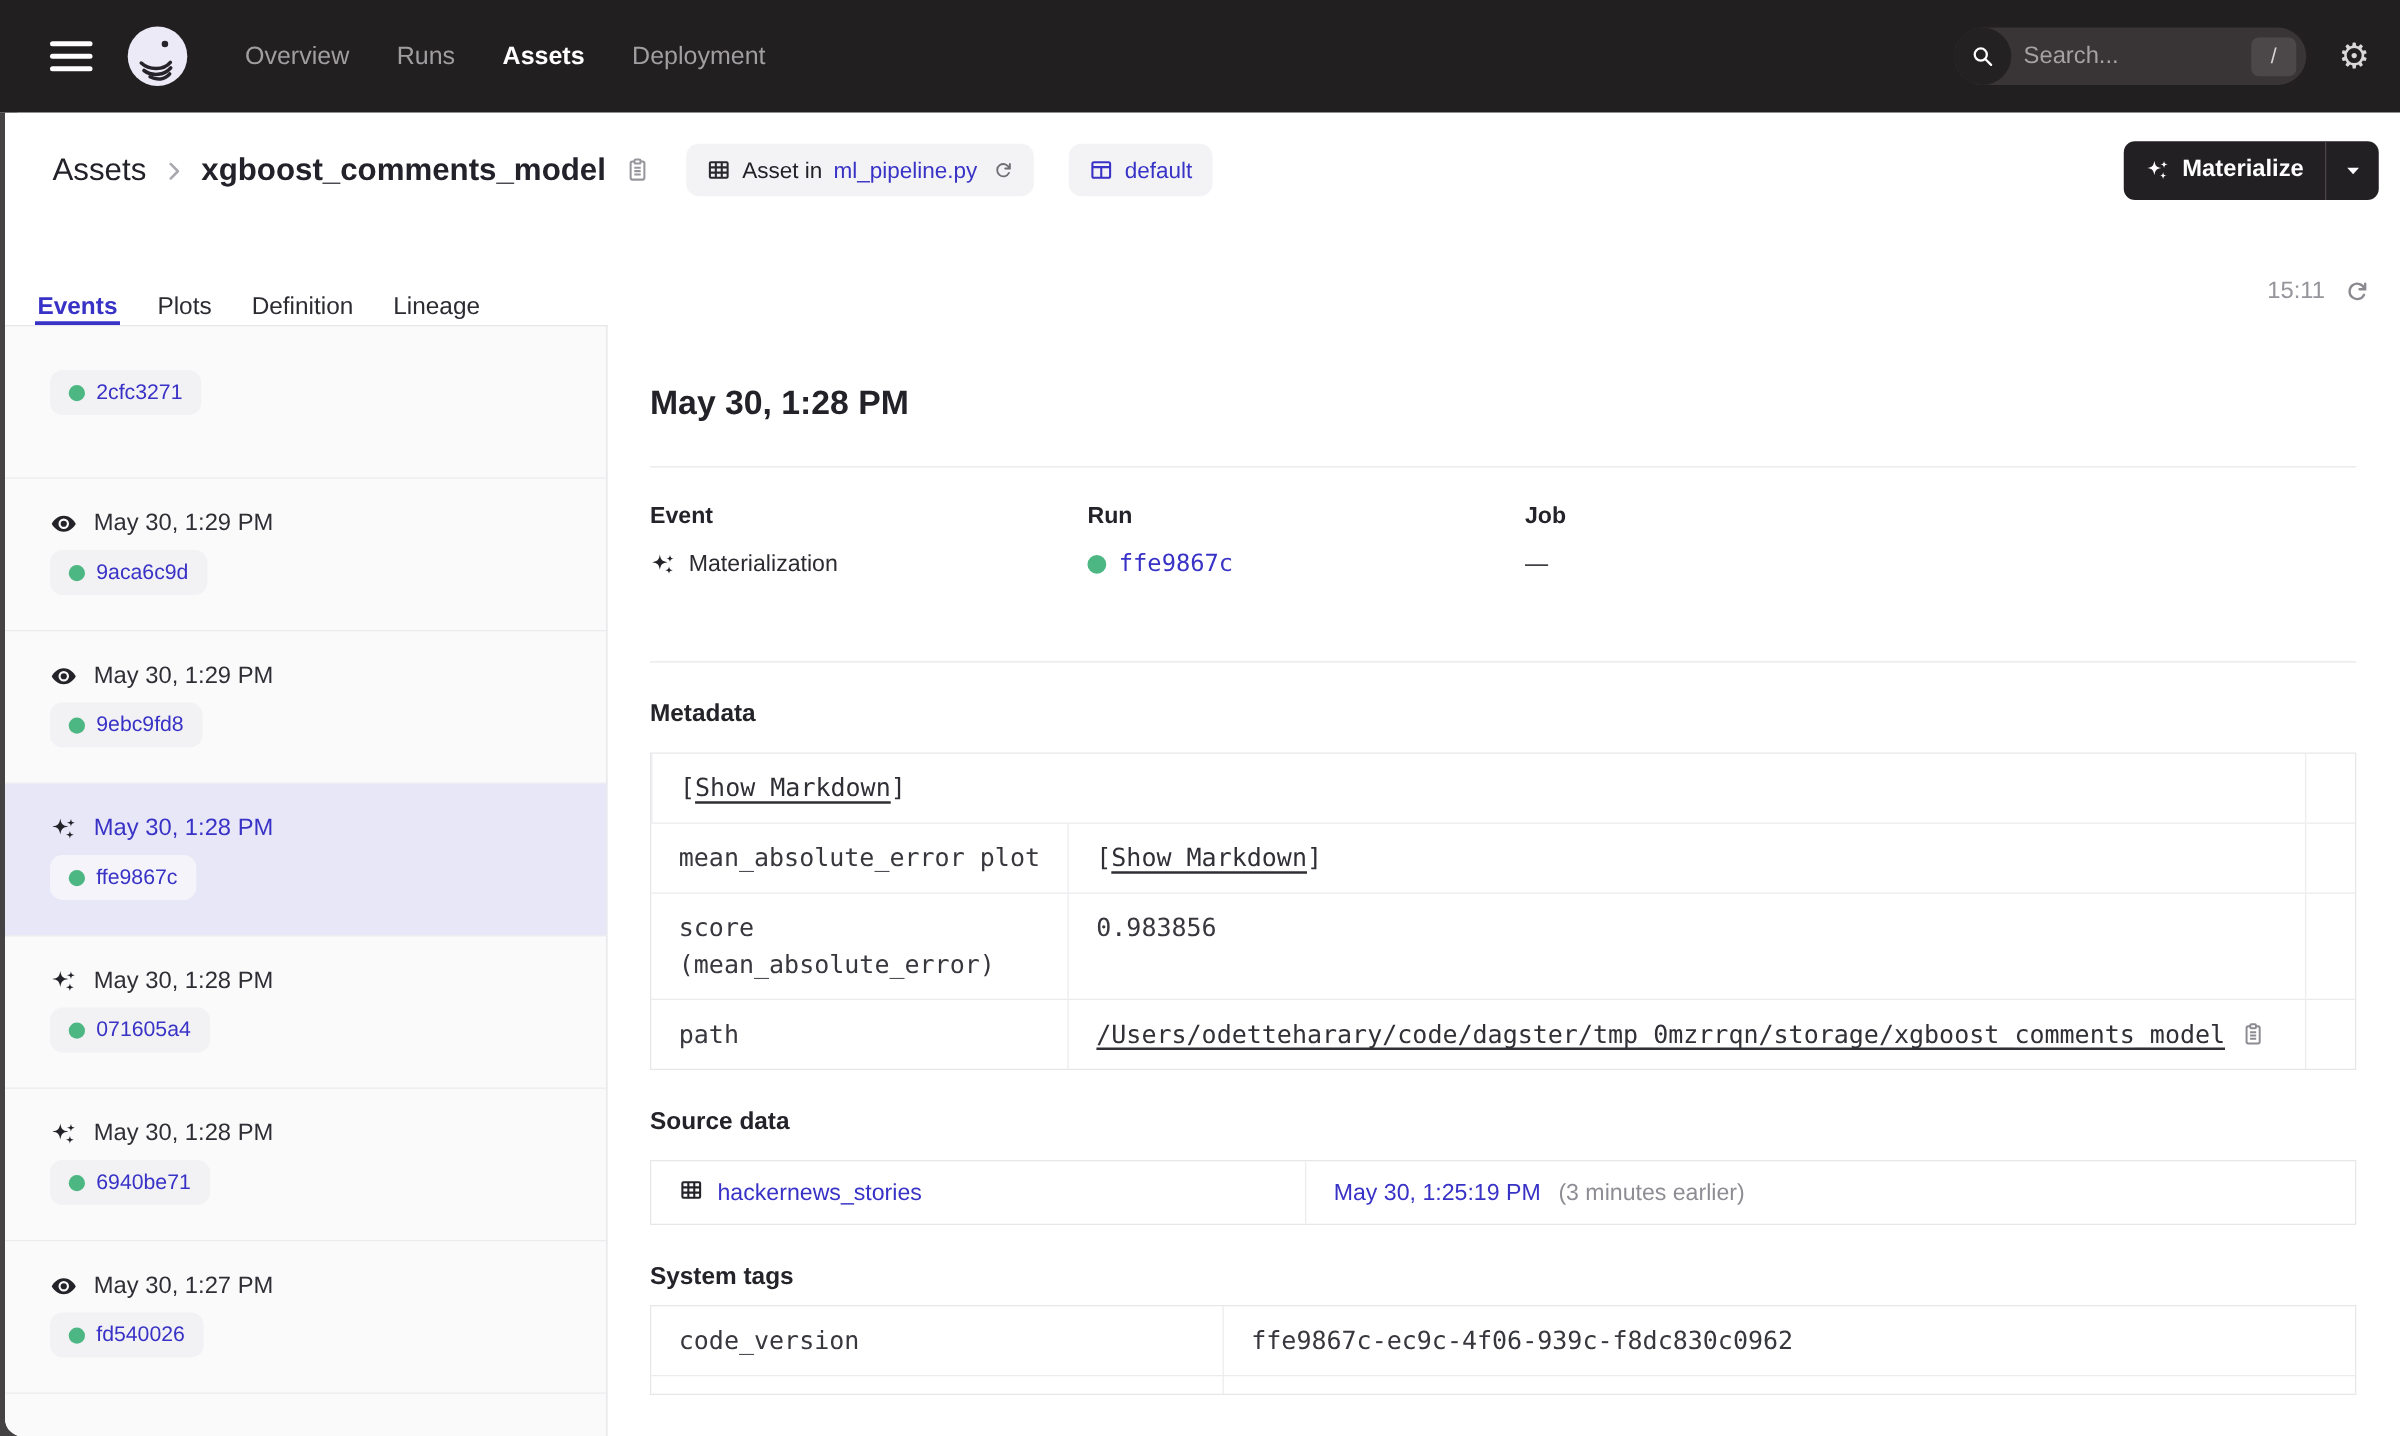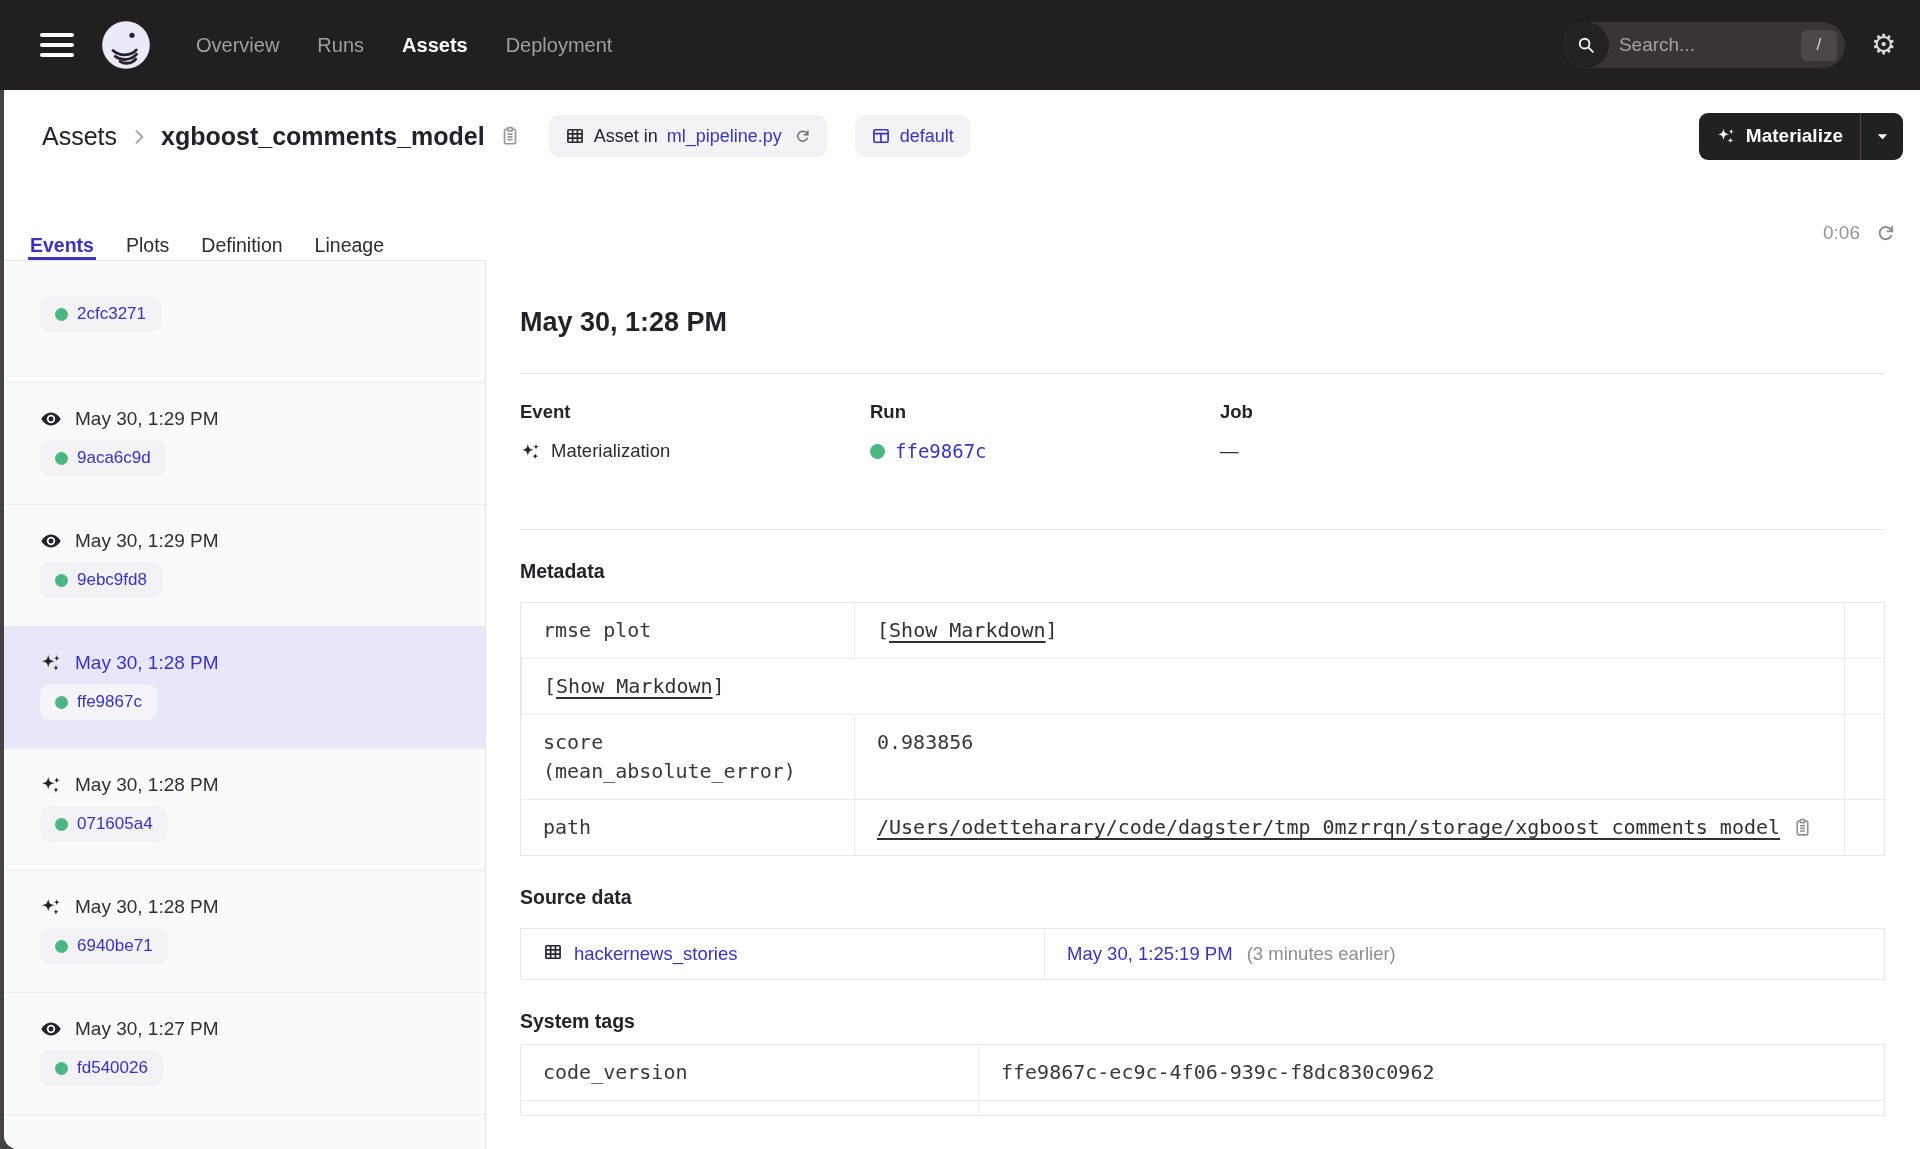--- a/index.html
+++ b/index.html
@@ -252,21 +252,21 @@
       </div>
     </div>
   </div>
 
   <div class="tab-row">
     <div class="tab active">Events</div>
     <div class="tab">Plots</div>
     <div class="tab">Definition</div>
     <div class="tab">Lineage</div>
     <div class="tab-right">
-      <span class="timer">0:06</span>
+      <span class="timer">15:11</span>
       <svg class="refresh-btn" viewBox="0 0 24 24">
           <use href="#ic-refresh"></use>
         </svg>
     </div>
   </div>
 
   <div class="body">
 
     <div class="sidebar">
 
@@ -384,27 +384,27 @@
               <span>—</span>
             </div>
         </div>
       </div>
 
       <div class="hr hr2"></div>
 
       <div class="section-h">Metadata</div>
       <div class="tbl">
         <div class="trow">
-          <div class="tcell tkey">rmse plot</div>
           <div class="tcell tval">
             <span class="md-link"><span>[</span><u>Show Markdown</u><span>]</span></span>
           </div>
           <div class="tend"></div>
         </div>
         <div class="trow">
+          <div class="tcell tkey">mean_absolute_error plot</div>
           <div class="tcell tval">
             <span class="md-link"><span>[</span><u>Show Markdown</u><span>]</span></span>
           </div>
           <div class="tend"></div>
         </div>
         <div class="trow">
           <div class="tcell tkey">
             <div>score</div>
             <div>(mean_absolute_error)</div>
           </div>

